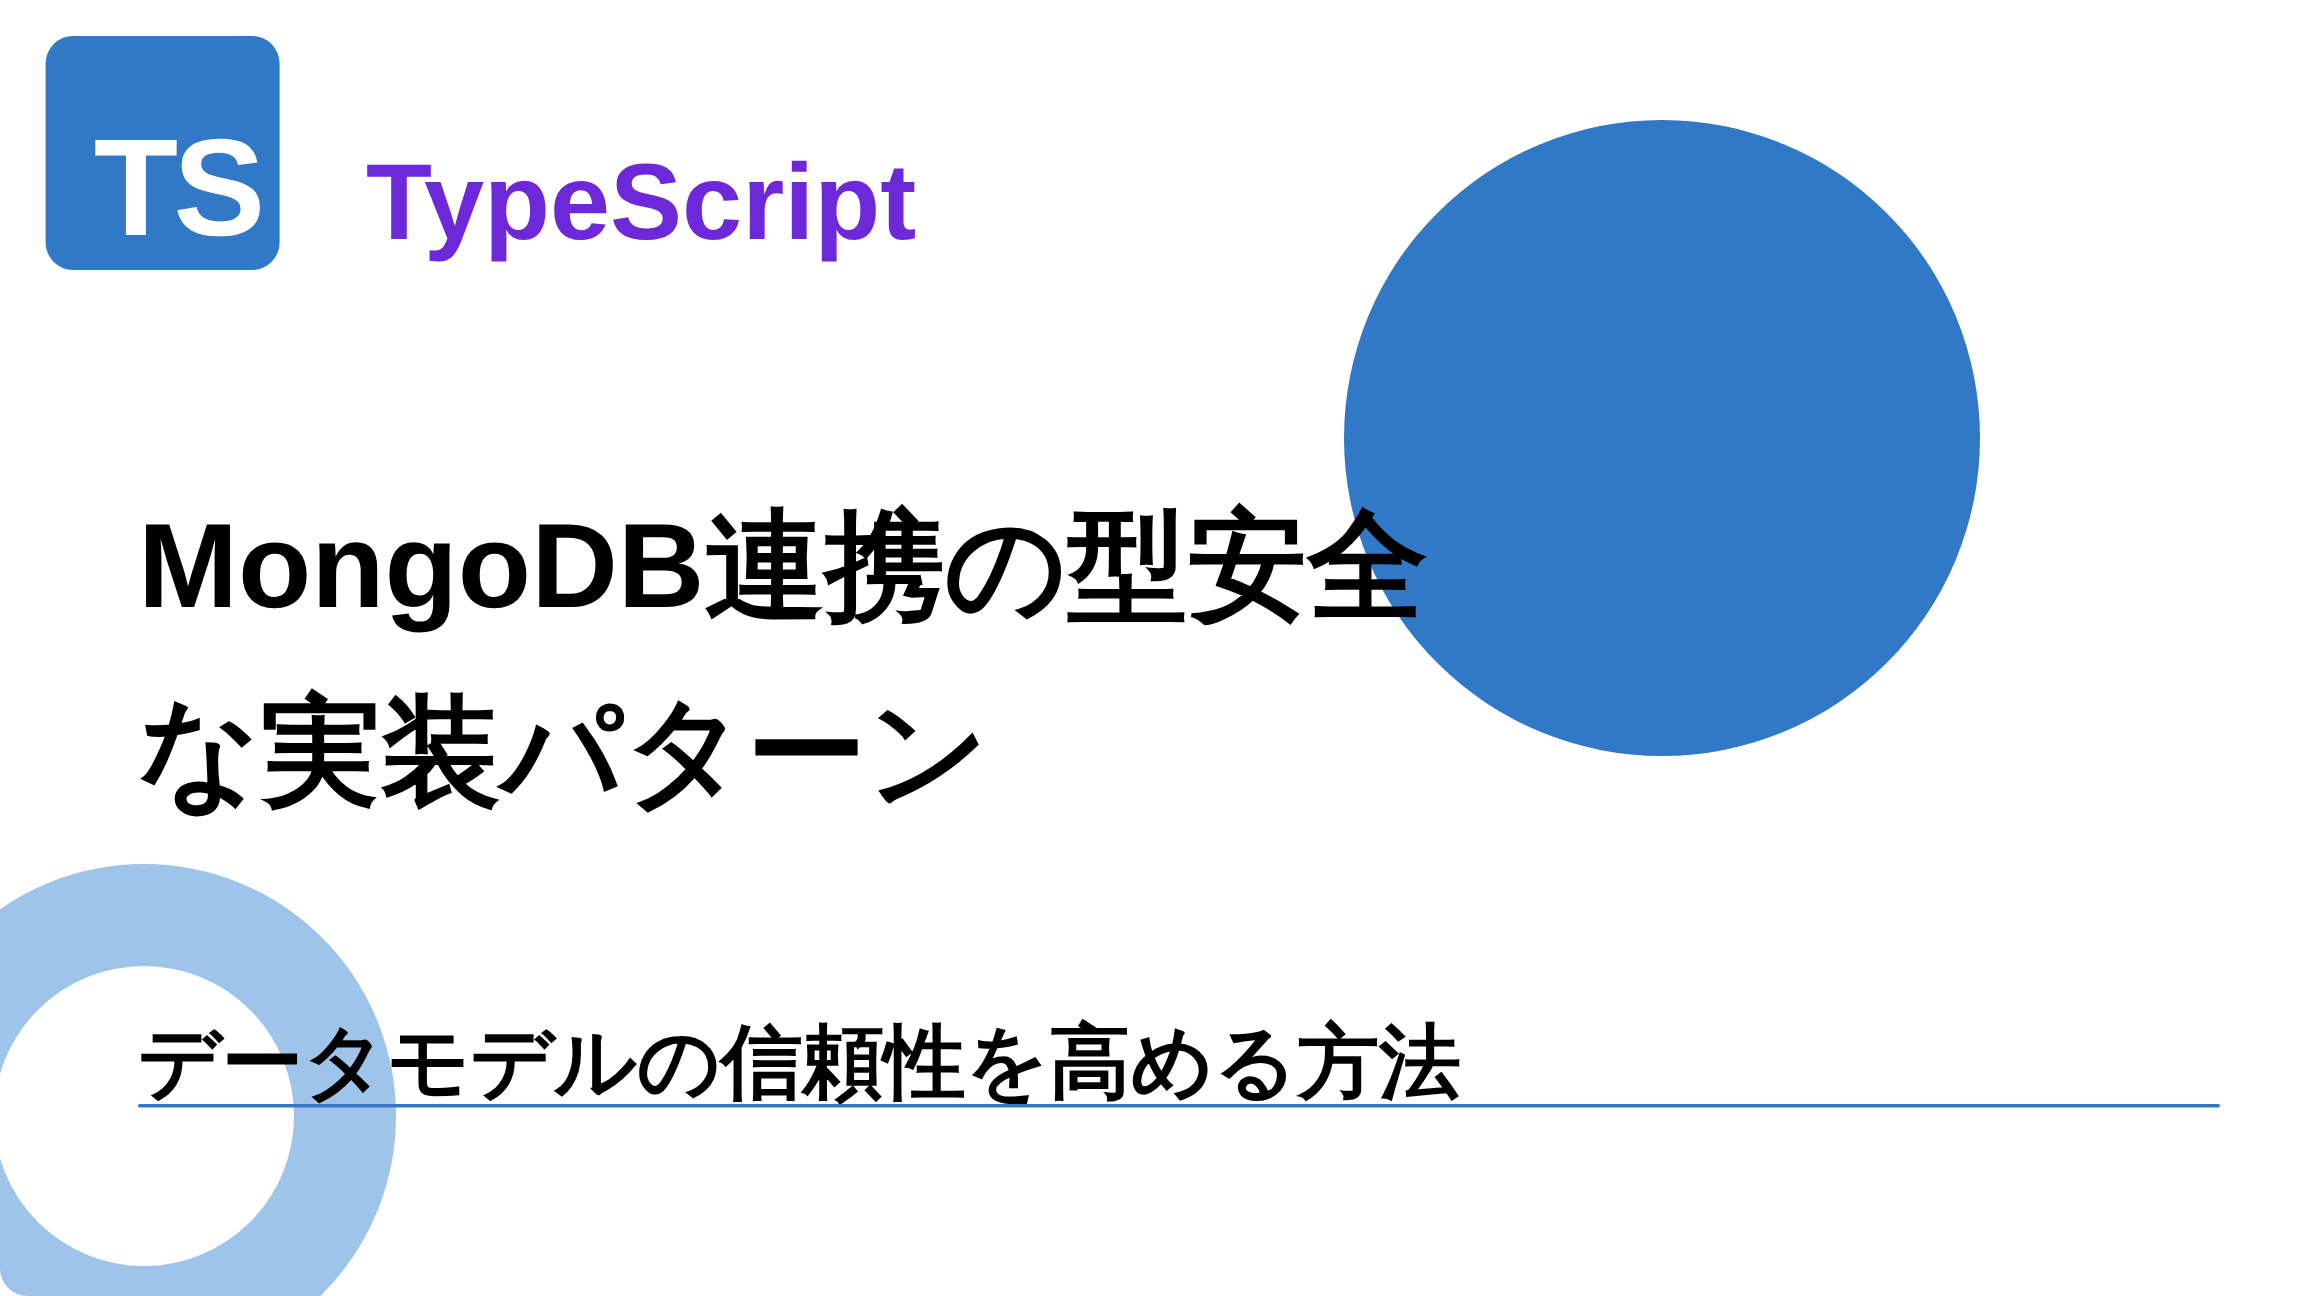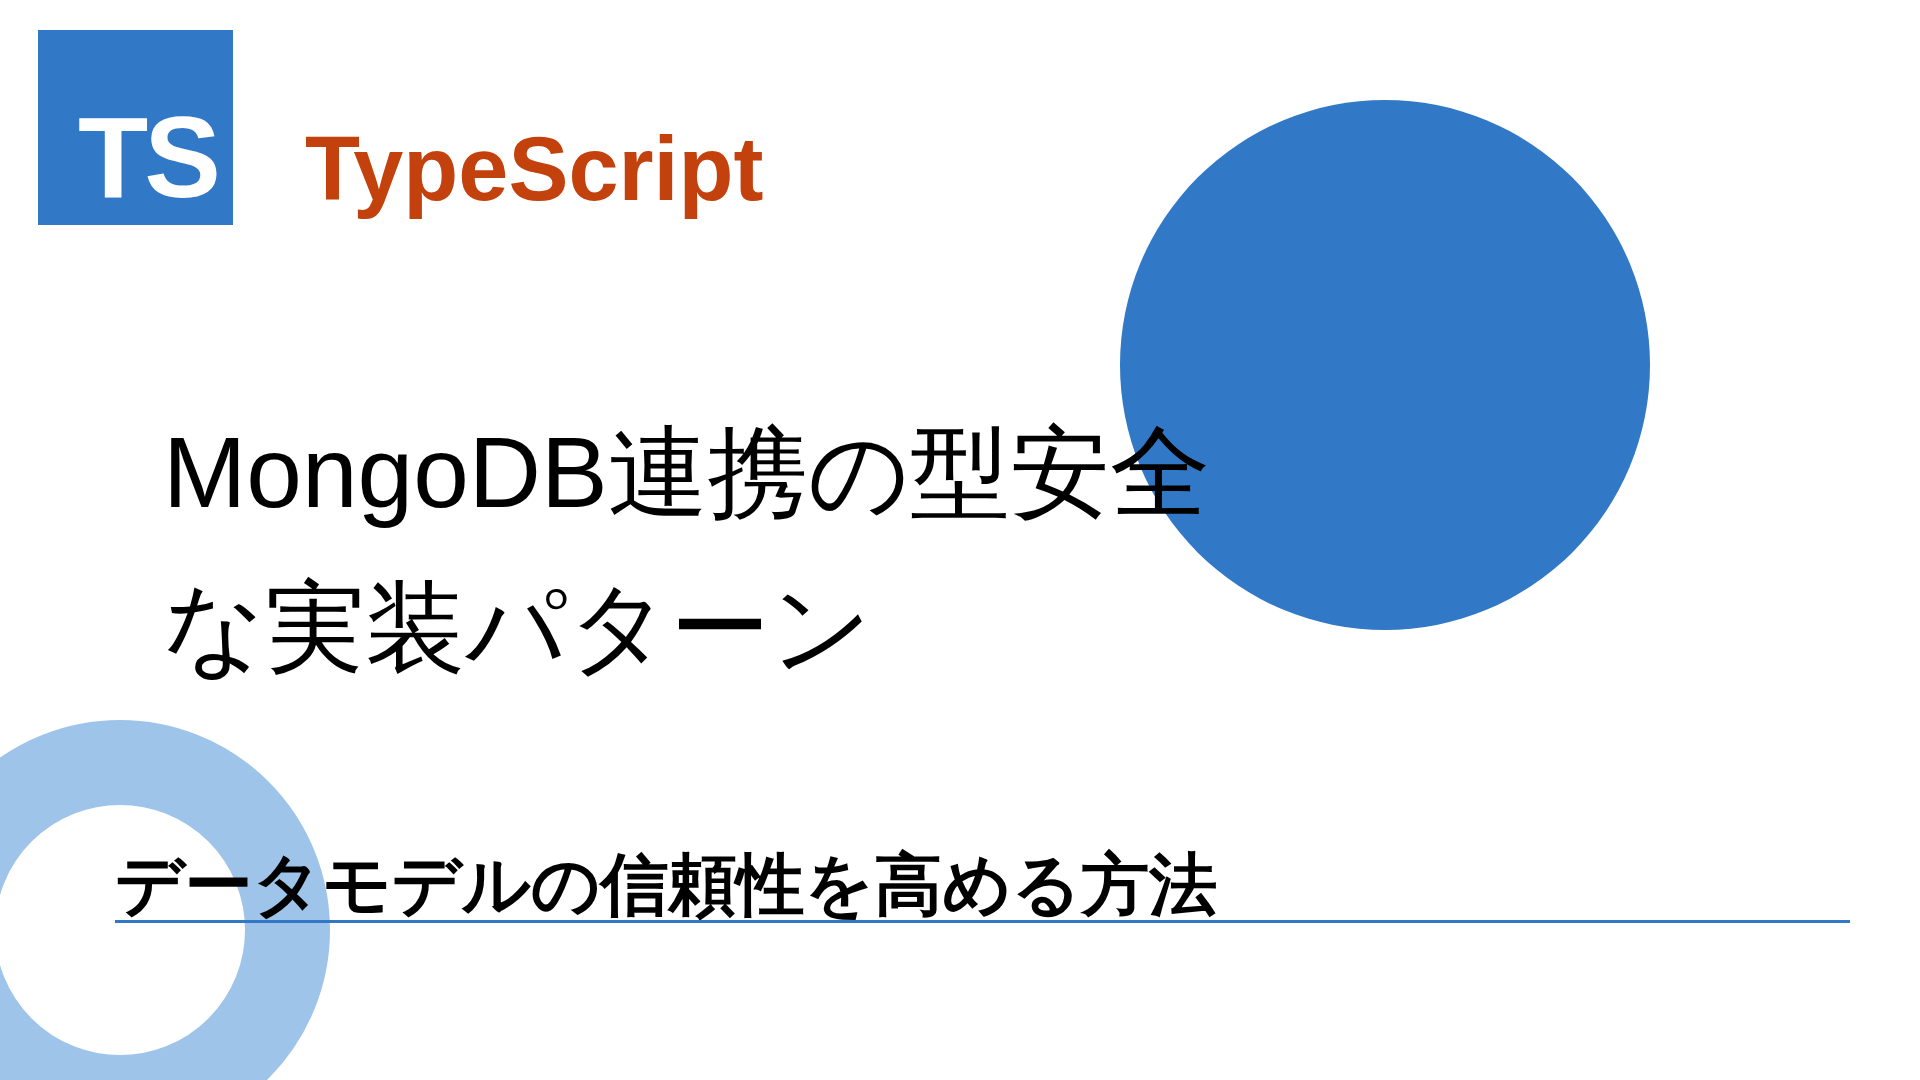--- a/index.html
+++ b/index.html
@@ -1,15 +1,15 @@
 <!DOCTYPE html>
 <html><head>
 <meta charset="utf-8">
 <style>
-  * { margin: 0; padding: 0; box-sizing: border-box; }
+  * { margin: 0; padding: 0; box-sizing: border-box; border-radius: 23px; }
   body {
     width: 1920px;
     height: 1080px;
     background: #ffffff;
     font-family: "Hiragino Kaku Gothic ProN", "Yu Gothic", "Meiryo", sans-serif;
     position: relative;
     overflow: hidden;
   }
   .ts-badge {
     position: absolute;
@@ -28,21 +28,21 @@
     font-weight: 700;
     font-size: 115px;
     line-height: 1;
     letter-spacing: -4px;
     font-family: "Segoe UI", Arial, sans-serif;
   }
   .brand-label {
     position: absolute;
     top: 118px;
     left: 305px;
-    color: #c2410c;
+    color: #6d28d9;
     font-size: 90px;
     font-weight: 600;
     font-family: "Comic Sans MS", "Segoe UI", sans-serif;
   }
   .big-circle {
     position: absolute;
     top: 100px;
     left: 1120px;
     width: 530px;
     height: 530px;
@@ -56,27 +56,26 @@
     width: 420px;
     height: 420px;
     border-radius: 50%;
     border: 85px solid #9ec4ea;
   }
   .title {
     position: absolute;
     top: 395px;
     left: 115px;
     font-size: 100px;
-    font-weight: 400;
+    font-weight: 700;
     color: #000000;
     line-height: 1.55;
     letter-spacing: 0px;
     font-family: "Comic Sans MS", "Hiragino Maru Gothic ProN", "Yu Gothic", sans-serif;
     z-index: 2;
-    margin-left: 48px;
   }
   .subtitle {
     position: absolute;
     top: 840px;
     left: 115px;
     font-size: 68px;
     font-weight: 700;
     color: #000000;
     z-index: 2;
   }

